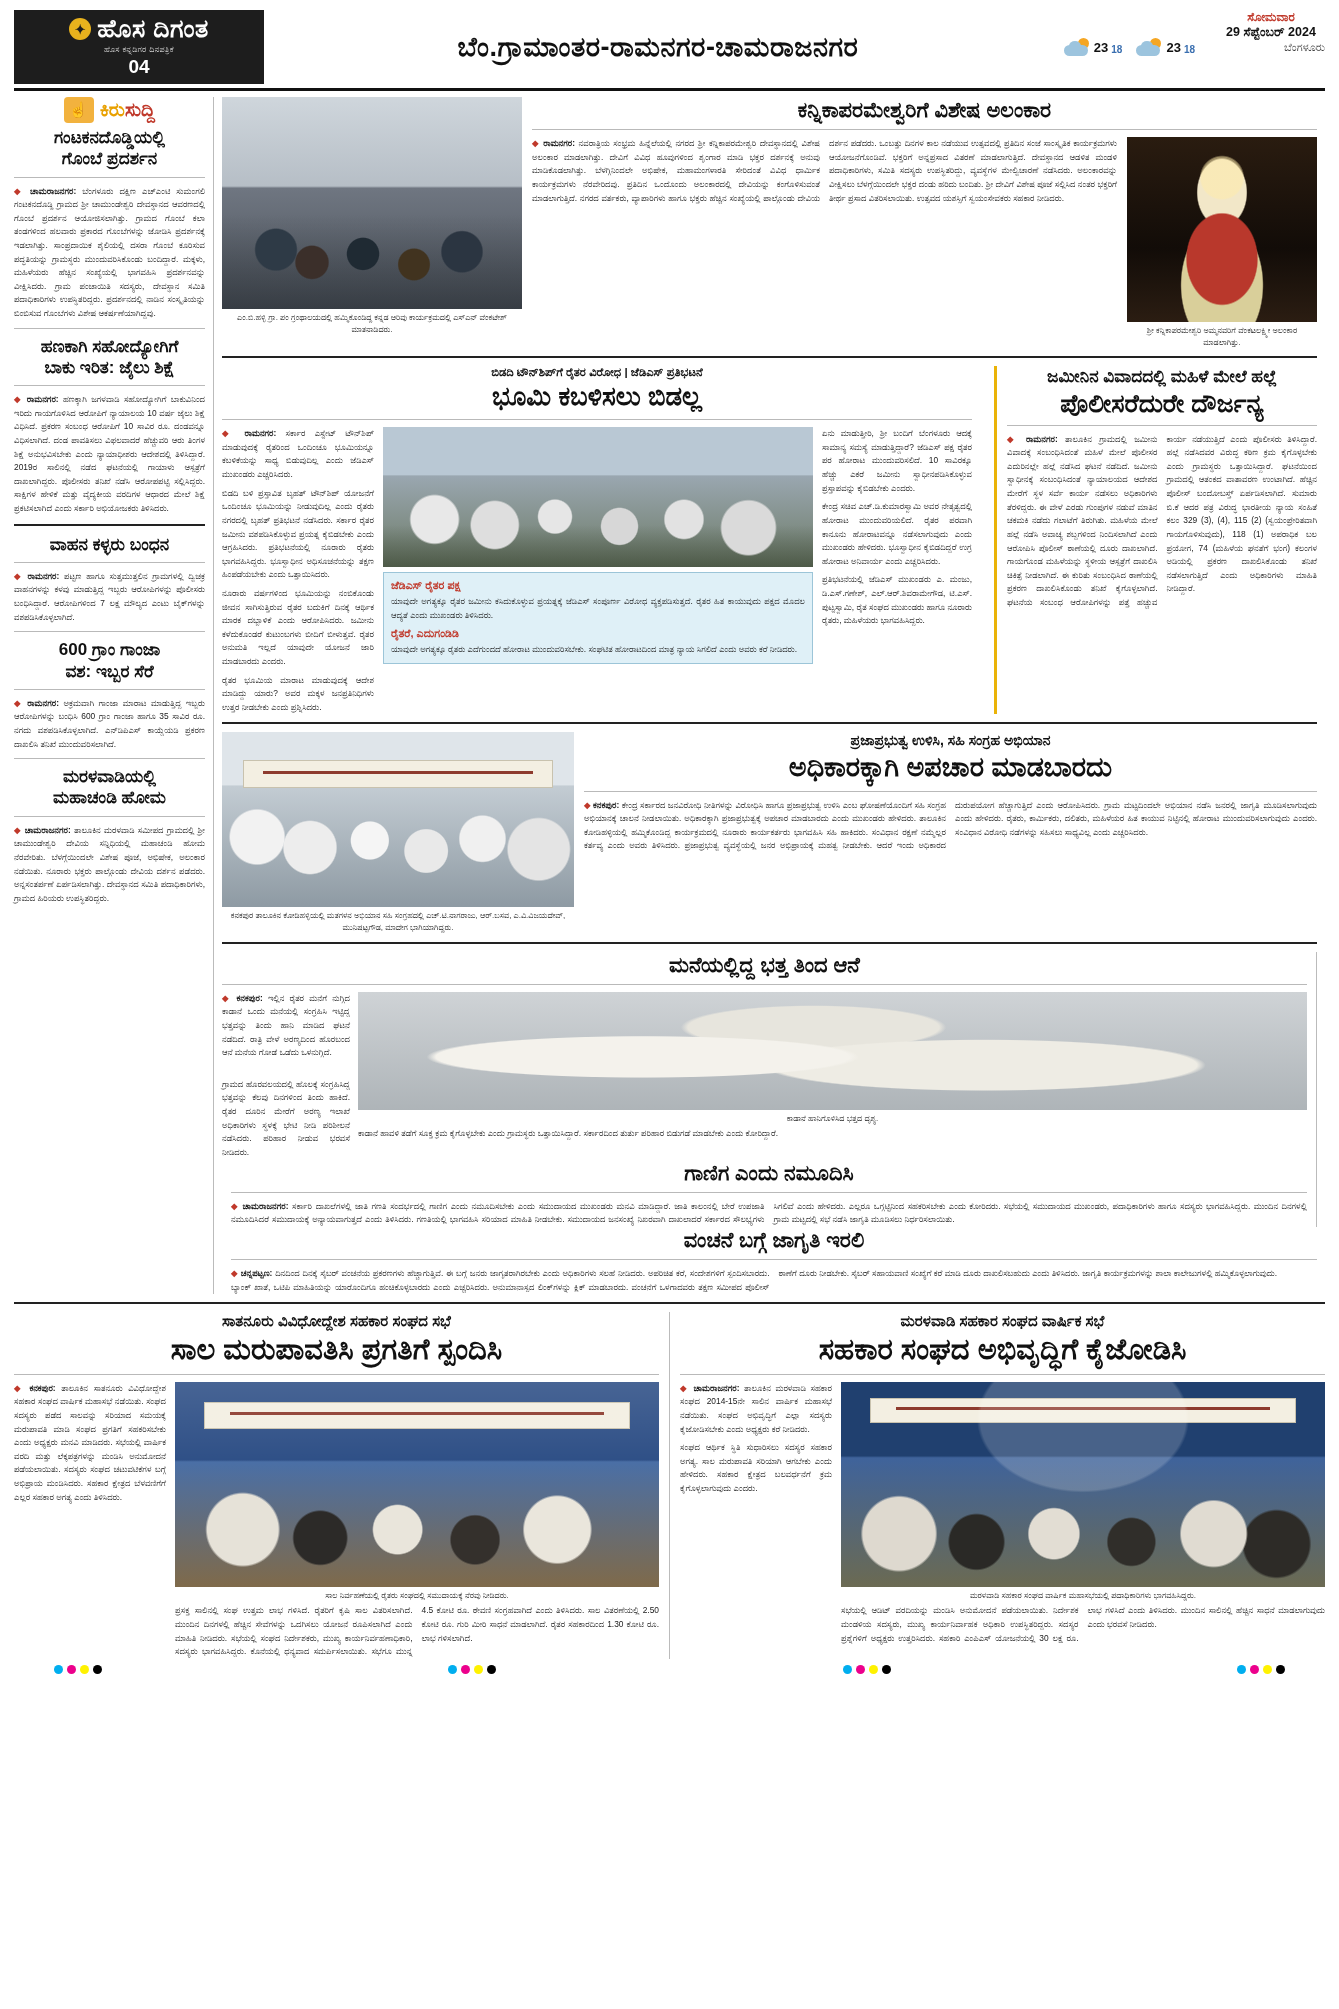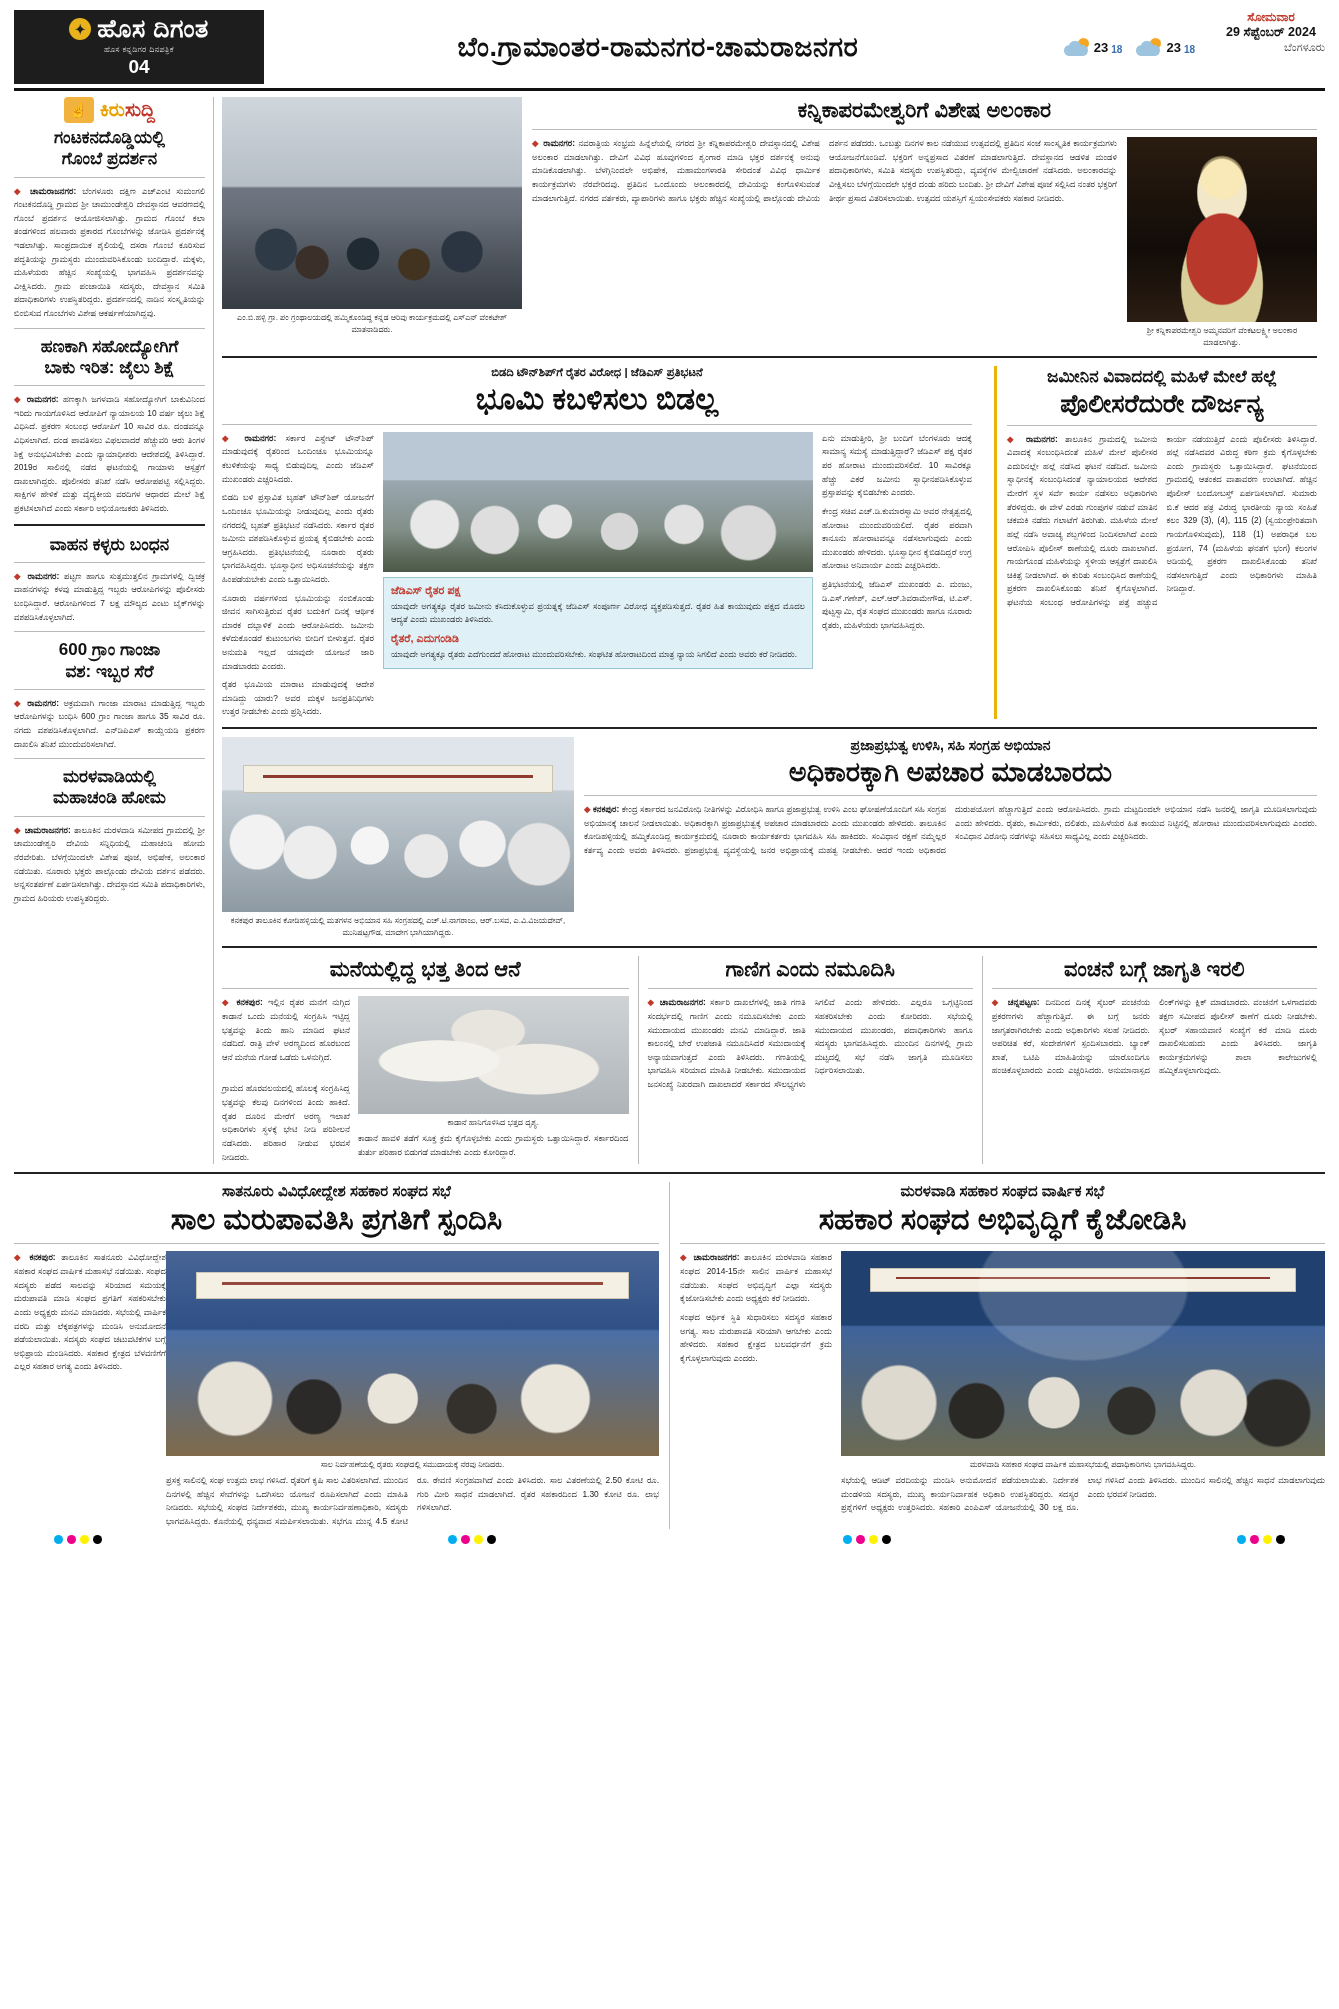--- a/index.html
+++ b/index.html
@@ -77,21 +77,21 @@
   .date-box { text-align:center; padding-left:10px; min-width:118px;}
   .date-day { color:#c0392b; font-size:12px; font-weight:bold;}
   .date-full { font-size:12.5px; font-weight:bold; margin-top:1px;}
   .date-city { font-size:11px; color:#444; margin-top:1px;text-align:right;}
 
   
   .cols { display:flex; gap:0; }
   .col-left { width: 200px; padding-right:8px; border-right:1px solid #bbb; }
   .col-mid  { flex:1; padding:0 8px; }
   .hl-big {
-    font-size: 30px; font-weight: bold; line-height: 1.15; text-align:center;
+    font-size: 26px; font-weight: bold; line-height: 1.15; text-align:center;
   }
   .hl-med { font-size: 21px; font-weight:bold; line-height:1.2; text-align:center;}
   .hl-sm { font-size: 17px; font-weight:bold; line-height:1.25; text-align:center;}
   .kicker { font-size: 11.5px; font-weight:bold; text-align:center; margin-bottom:3px;}
   .body-txt {
     font-size: 8.4px; line-height: 1.62; text-align: justify; color:#1a1a1a;
     hyphens:auto; word-break: break-word;
   }
   .dateline { font-weight:bold; }
   .bullet { color:#c0392b; font-weight:bold; }
@@ -412,21 +412,21 @@
           <hr class="sep">
           <div class="body-txt twocol">
             <span class="bullet">◆</span> <span class="dateline">ಕನಕಪುರ:</span>
             <span>ಕೇಂದ್ರ ಸರ್ಕಾರದ ಜನವಿರೋಧಿ ನೀತಿಗಳನ್ನು ವಿರೋಧಿಸಿ ಹಾಗೂ ಪ್ರಜಾಪ್ರಭುತ್ವ ಉಳಿಸಿ ಎಂಬ ಘೋಷಣೆಯೊಂದಿಗೆ ಸಹಿ ಸಂಗ್ರಹ ಅಭಿಯಾನಕ್ಕೆ ಚಾಲನೆ ನೀಡಲಾಯಿತು. ಅಧಿಕಾರಕ್ಕಾಗಿ ಪ್ರಜಾಪ್ರಭುತ್ವಕ್ಕೆ ಅಪಚಾರ ಮಾಡಬಾರದು ಎಂದು ಮುಖಂಡರು ಹೇಳಿದರು. ತಾಲೂಕಿನ ಕೋಡಿಹಳ್ಳಿಯಲ್ಲಿ ಹಮ್ಮಿಕೊಂಡಿದ್ದ ಕಾರ್ಯಕ್ರಮದಲ್ಲಿ ನೂರಾರು ಕಾರ್ಯಕರ್ತರು ಭಾಗವಹಿಸಿ ಸಹಿ ಹಾಕಿದರು. ಸಂವಿಧಾನ ರಕ್ಷಣೆ ನಮ್ಮೆಲ್ಲರ ಕರ್ತವ್ಯ ಎಂದು ಅವರು ತಿಳಿಸಿದರು. ಪ್ರಜಾಪ್ರಭುತ್ವ ವ್ಯವಸ್ಥೆಯಲ್ಲಿ ಜನರ ಅಭಿಪ್ರಾಯಕ್ಕೆ ಮಹತ್ವ ನೀಡಬೇಕು. ಆದರೆ ಇಂದು ಅಧಿಕಾರದ ದುರುಪಯೋಗ ಹೆಚ್ಚಾಗುತ್ತಿದೆ ಎಂದು ಆರೋಪಿಸಿದರು. ಗ್ರಾಮ ಮಟ್ಟದಿಂದಲೇ ಅಭಿಯಾನ ನಡೆಸಿ ಜನರಲ್ಲಿ ಜಾಗೃತಿ ಮೂಡಿಸಲಾಗುವುದು ಎಂದು ಹೇಳಿದರು. ರೈತರು, ಕಾರ್ಮಿಕರು, ದಲಿತರು, ಮಹಿಳೆಯರ ಹಿತ ಕಾಯುವ ನಿಟ್ಟಿನಲ್ಲಿ ಹೋರಾಟ ಮುಂದುವರಿಸಲಾಗುವುದು ಎಂದರು. ಸಂವಿಧಾನ ವಿರೋಧಿ ನಡೆಗಳನ್ನು ಸಹಿಸಲು ಸಾಧ್ಯವಿಲ್ಲ ಎಂದು ಎಚ್ಚರಿಸಿದರು.</span>
           </div>
         </div>
       </div>
 
       <hr class="thick">
 
-      <div style="display:flex; gap:0;">
+      <div style="display:flex; gap:0;flex-direction:column;">
 
         <div style="flex:1.25; padding-right:9px; border-right:1px solid #bbb;">
           <div class="hl-med">ಮನೆಯಲ್ಲಿದ್ದ ಭತ್ತ ತಿಂದ ಆನೆ</div>
           <hr class="sep">
           <div style="display:flex; gap:8px;">
             <div style="width:128px">
               <div class="body-txt">
                 <span class="bullet">◆</span> <span class="dateline">ಕನಕಪುರ:</span>
                 <span>ಇಲ್ಲಿನ ರೈತರ ಮನೆಗೆ ನುಗ್ಗಿದ ಕಾಡಾನೆ ಒಂದು ಮನೆಯಲ್ಲಿ ಸಂಗ್ರಹಿಸಿ ಇಟ್ಟಿದ್ದ ಭತ್ತವನ್ನು ತಿಂದು ಹಾನಿ ಮಾಡಿದ ಘಟನೆ ನಡೆದಿದೆ. ರಾತ್ರಿ ವೇಳೆ ಅರಣ್ಯದಿಂದ ಹೊರಬಂದ ಆನೆ ಮನೆಯ ಗೋಡೆ ಒಡೆದು ಒಳನುಗ್ಗಿದೆ.</span>
               </div>
@@ -466,21 +466,21 @@
   </div>
 
   <hr class="thick">
 
   <div style="display:flex; gap:0;">
 
     <div style="flex:1; padding-right:10px; border-right:1px solid #bbb;">
       <div class="kicker" style="font-size:15px">ಸಾತನೂರು ವಿವಿಧೋದ್ದೇಶ ಸಹಕಾರ ಸಂಘದ ಸಭೆ</div>
       <div class="hl-big" style="font-size:29px">ಸಾಲ ಮರುಪಾವತಿಸಿ ಪ್ರಗತಿಗೆ ಸ್ಪಂದಿಸಿ</div>
       <hr class="sep">
-      <div style="display:flex; ">
+      <div style="display:flex; gap:9px;">
         <div style="width:152px">
           <div class="body-txt">
             <span class="bullet">◆</span> <span class="dateline">ಕನಕಪುರ:</span>
             <span>ತಾಲೂಕಿನ ಸಾತನೂರು ವಿವಿಧೋದ್ದೇಶ ಸಹಕಾರ ಸಂಘದ ವಾರ್ಷಿಕ ಮಹಾಸಭೆ ನಡೆಯಿತು. ಸಂಘದ ಸದಸ್ಯರು ಪಡೆದ ಸಾಲವನ್ನು ಸರಿಯಾದ ಸಮಯಕ್ಕೆ ಮರುಪಾವತಿ ಮಾಡಿ ಸಂಘದ ಪ್ರಗತಿಗೆ ಸಹಕರಿಸಬೇಕು ಎಂದು ಅಧ್ಯಕ್ಷರು ಮನವಿ ಮಾಡಿದರು. ಸಭೆಯಲ್ಲಿ ವಾರ್ಷಿಕ ವರದಿ ಮತ್ತು ಲೆಕ್ಕಪತ್ರಗಳನ್ನು ಮಂಡಿಸಿ ಅನುಮೋದನೆ ಪಡೆಯಲಾಯಿತು. ಸದಸ್ಯರು ಸಂಘದ ಚಟುವಟಿಕೆಗಳ ಬಗ್ಗೆ ಅಭಿಪ್ರಾಯ ಮಂಡಿಸಿದರು. ಸಹಕಾರ ಕ್ಷೇತ್ರದ ಬೆಳವಣಿಗೆಗೆ ಎಲ್ಲರ ಸಹಕಾರ ಅಗತ್ಯ ಎಂದು ತಿಳಿಸಿದರು.</span>
           </div>
         </div>
         <div style="flex:1">
           <div class="photo ph-stage" style="height:205px">
             <div class="banner-strip" style="top:10%;height:13%"></div>
           </div>

